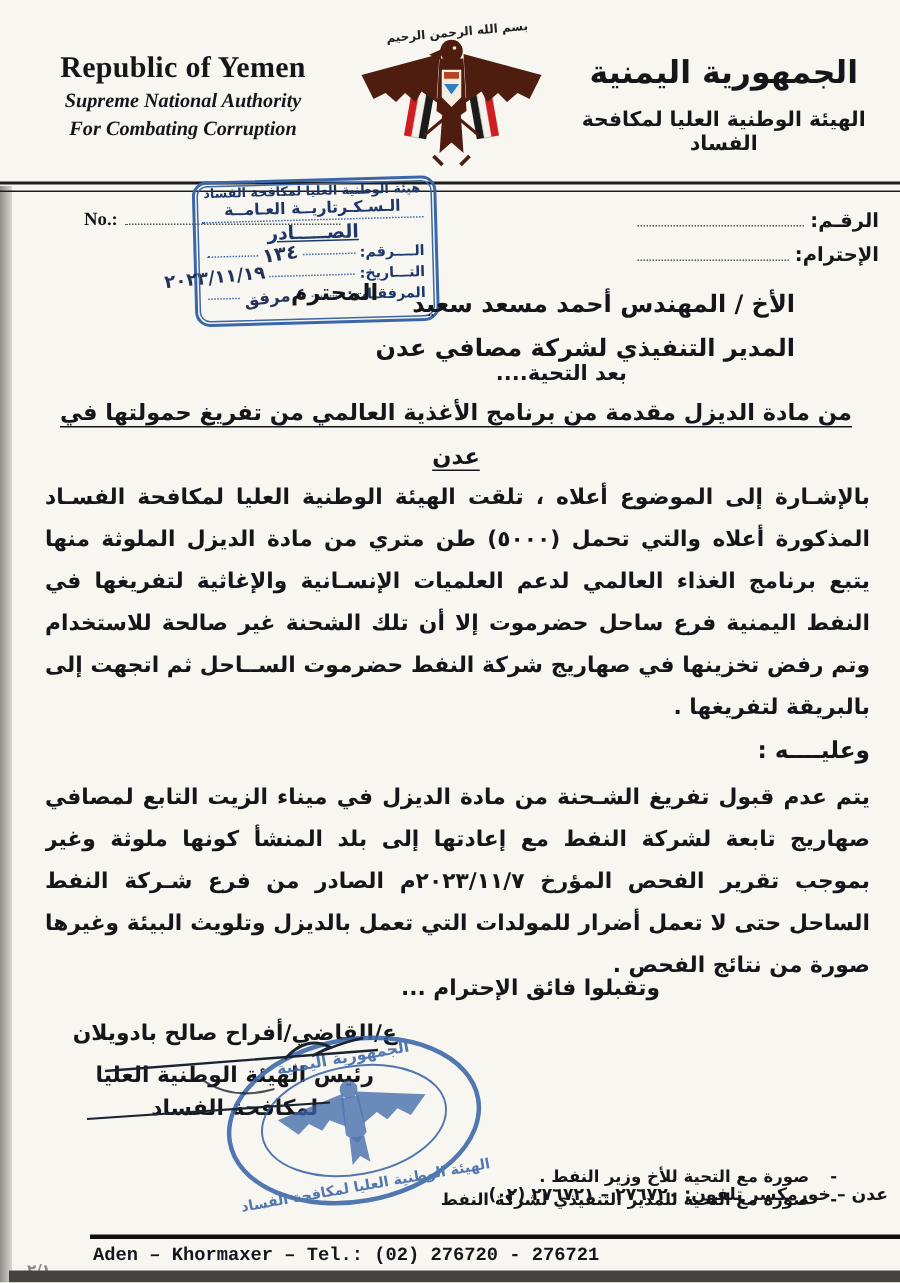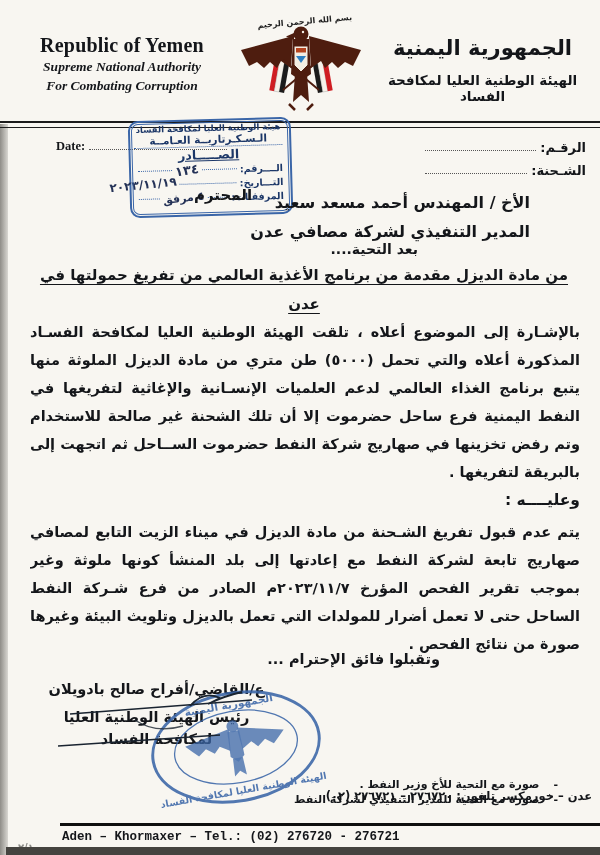--- a/index.html
+++ b/index.html
@@ -111,32 +111,32 @@
 
   <div class="abs hdr-ar">
     <div class="a1">الجمهورية اليمنية</div>
     <div class="a2">الهيئة الوطنية العليا لمكافحة الفساد</div>
   </div>
 
   <div class="abs rule-double"></div>
 
   <div class="abs ref-en">
     <div class="ref-row">
-      <span>Date:</span>
+      <span>No.:</span>
       <span class="lead"></span>
     </div>
   </div>
 
   <div class="abs ref-ar">
     <div class="ref-row">
       <span>الرقـم:</span>
       <span class="lead"></span>
     </div>
     <div class="ref-row">
-      <span>الشـحنة:</span>
+      <span>الإحترام:</span>
       <span class="lead"></span>
     </div>
   </div>
 
   <div class="abs stampbox">
     <div class="sb-r1">هيئة الوطنية العليا لمكافحة الفساد</div>
     <div class="sb-r2">الـسـكـرتاريــة العـامــة</div>
     <div class="sb-r3">الصـــــادر</div>
     <div class="sb-row">
       <span>الــــرقم:</span>

